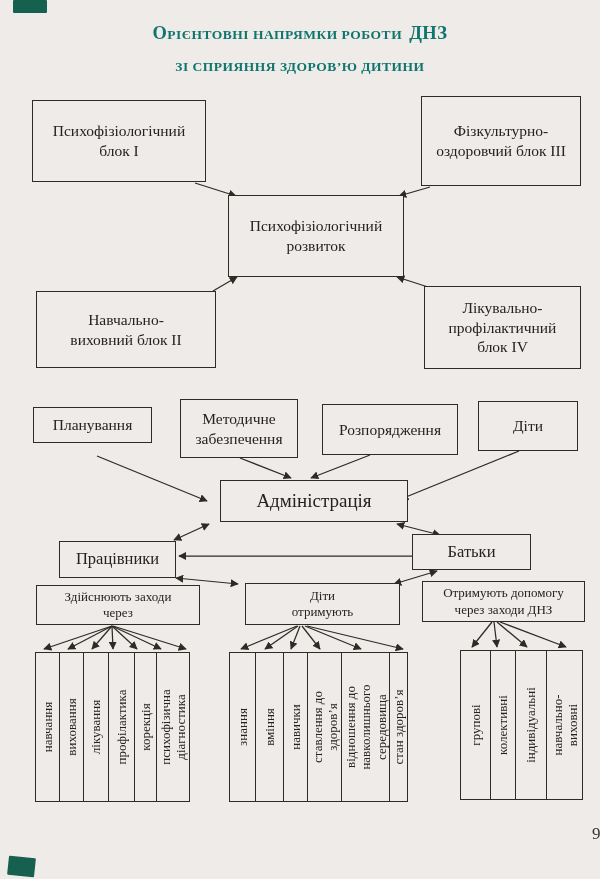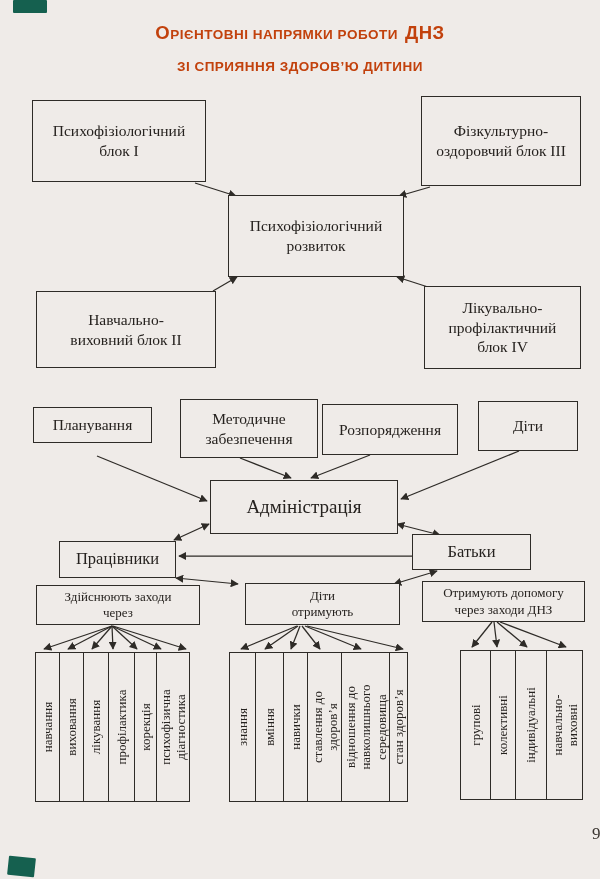--- a/index.html
+++ b/index.html
@@ -12,22 +12,22 @@
     position:relative;width:600px;height:879px;margin:0 auto;
     background:var(--paper);
     overflow:hidden;
     font-family:"Liberation Serif", serif;
     color:var(--ink);
   }
   .arrows{position:absolute;left:0;top:0;width:600px;height:879px;pointer-events:none;}
   .arrows line{stroke:var(--line);stroke-width:1.25;}
   .title{
     position:absolute;top:24px;left:0;right:0;margin:0;
-    text-align:center;font-family:Liberation Sans, sans-serif;
-    font-weight:bold;color:#c2410c;letter-spacing:.5px;
+    text-align:center;font-family:Liberation Serif, serif;
+    font-weight:bold;color:#0f766e;letter-spacing:.5px;
   }
   .t-line{display:block;font-size:13.5px;}
   .t-line.t2{margin-top:16px;font-size:13.5px;}
   .t-big{font-size:18.5px;line-height:1;}
   .t-abbr{margin-left:7px;}
   .box{
     position:absolute;box-sizing:border-box;
     background:var(--paper);
     border:1.5px solid var(--line);
     display:flex;align-items:center;justify-content:center;
@@ -123,25 +123,25 @@
 оздоровчий блок III</div>
   <div class="box" style="left:228px;top:195px;width:176px;height:82px;">Психофізіологічний
 розвиток</div>
   <div class="box" style="left:36px;top:291px;width:180px;height:77px;">Навчально-
 виховний блок II</div>
   <div class="box" style="left:424px;top:286px;width:157px;height:83px;">Лікувально-
 профілактичний
 блок IV</div>
 
   <div class="box" style="left:33px;top:407px;width:119px;height:36px;">Планування</div>
-  <div class="box" style="left:180px;top:399px;width:138px;height:59px;">Методичне
+  <div class="box" style="left:180px;top:399px;width:118px;height:59px;">Методичне
 забезпечення</div>
   <div class="box" style="left:322px;top:404px;width:136px;height:51px;">Розпорядження</div>
   <div class="box" style="left:478px;top:401px;width:100px;height:50px;">Діти</div>
-  <div class="box admin" style="left:210px;top:480px;width:188px;height:54px;">Адміністрація</div>
+  <div class="box admin" style="left:220px;top:480px;width:188px;height:42px;">Адміністрація</div>
   <div class="box side" style="left:59px;top:541px;width:117px;height:37px;">Працівники</div>
   <div class="box side" style="left:412px;top:534px;width:119px;height:36px;">Батьки</div>
 
   <div class="box hdr" style="left:36px;top:585px;width:164px;height:40px;">Здійснюють заходи
 через</div>
   <div class="box hdr" style="left:237px;top:583px;width:155px;height:42px;margin-left:8px;">Діти
 отримують</div>
   <div class="box hdr" style="left:422px;top:581px;width:163px;height:41px;">Отримують допомогу
 через заходи ДНЗ</div>
 

